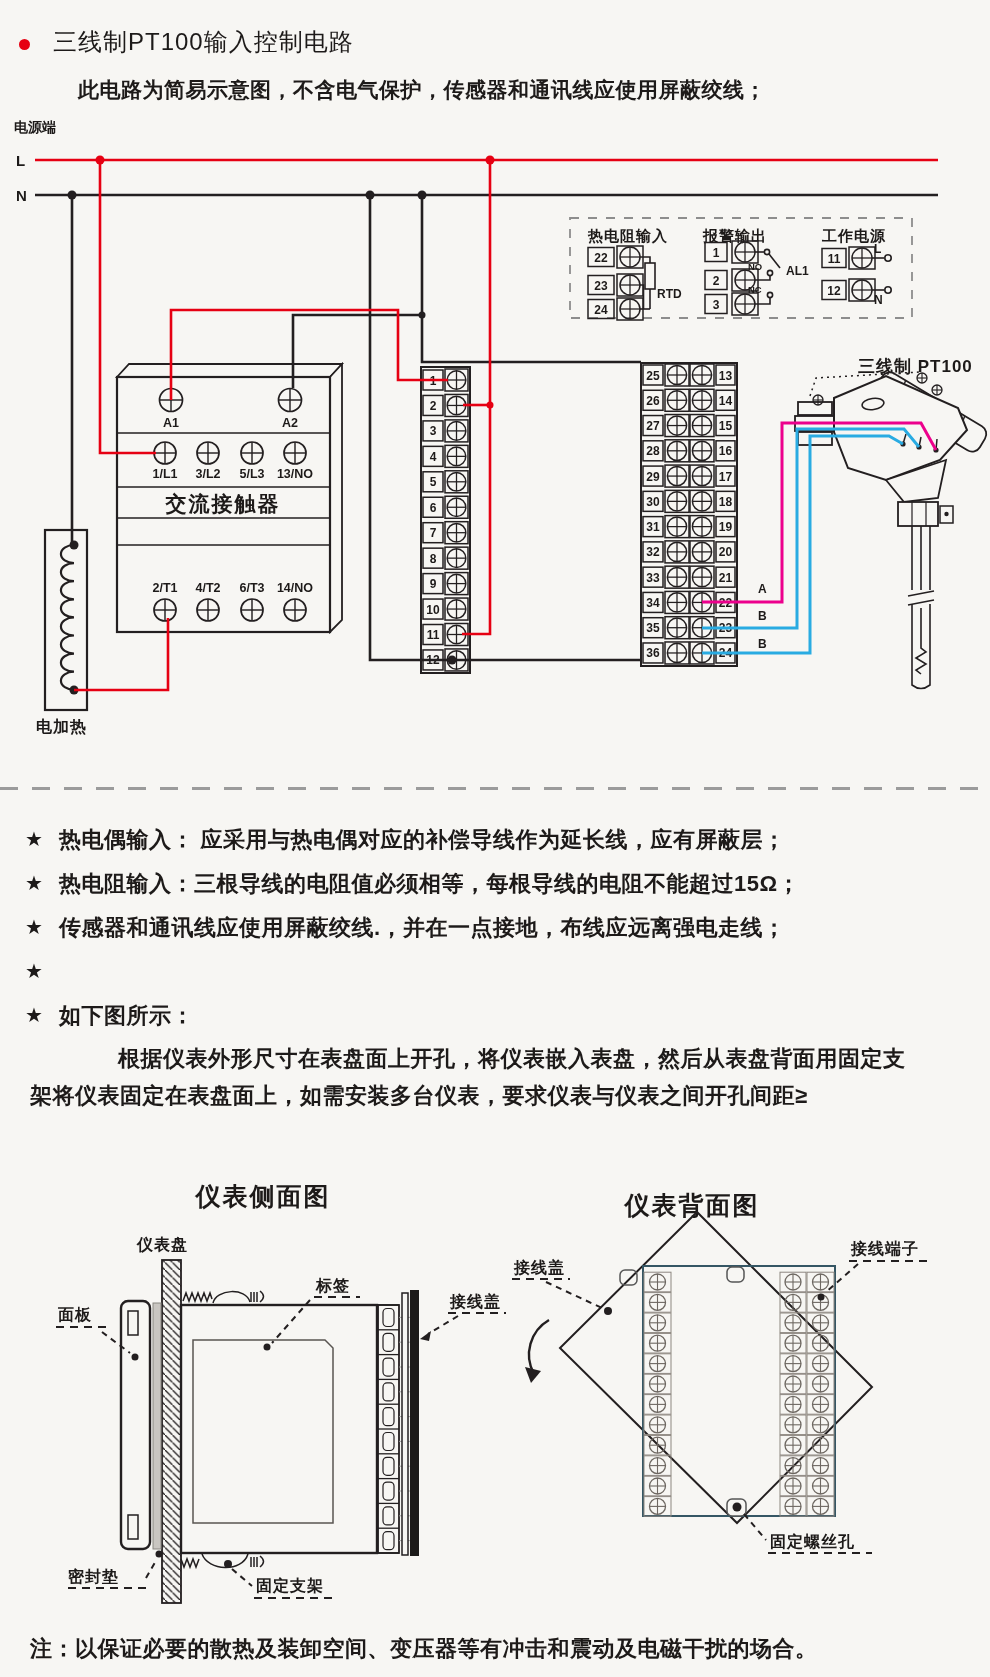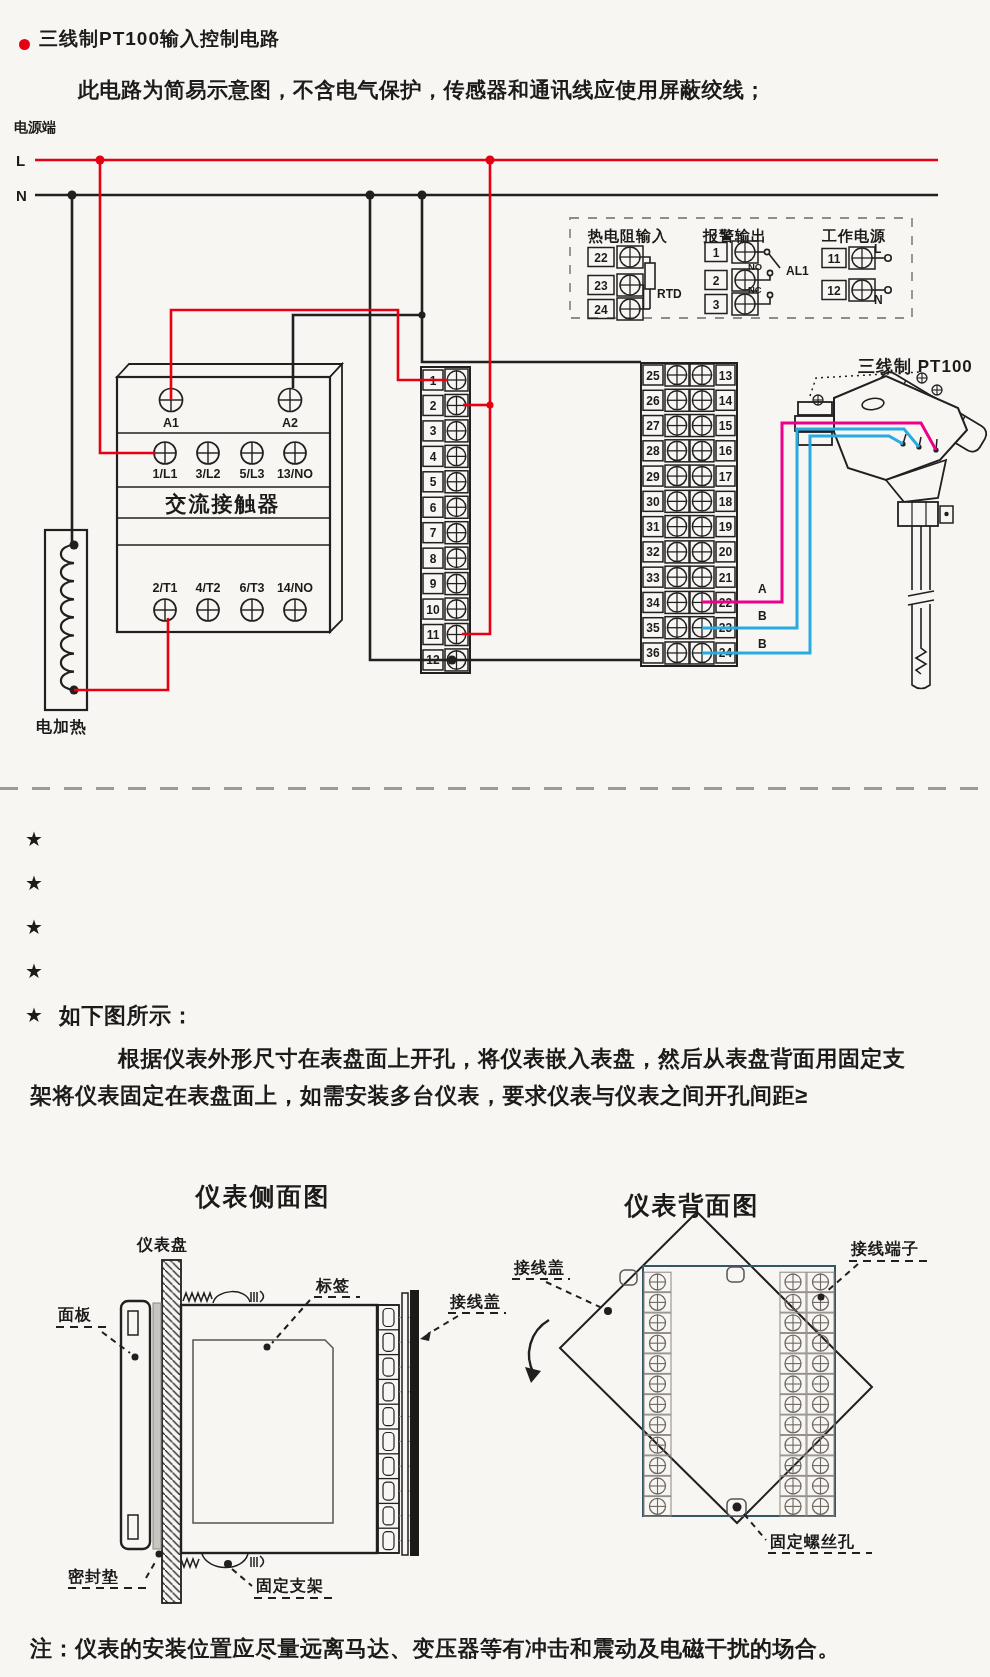--- a/index.html
+++ b/index.html
@@ -1,19 +1,19 @@
 <!DOCTYPE html>
 <html><head>
 <meta charset="utf-8">
 <style>
   html,body{margin:0;padding:0;}
   body{width:990px;height:1677px;position:relative;background:#f7f6f3;overflow:hidden;
        font-family:"Liberation Sans",sans-serif;color:#1d1a19;}
   .dot-bullet{position:absolute;left:19px;top:39px;width:11px;height:11px;border-radius:50%;background:#e60012;}
-  .title{position:absolute;left:39px;top:26px;font-size:19px;font-weight:bold;letter-spacing:1px;}
+  .title{position:absolute;left:53px;top:26px;font-size:24px;font-weight:normal;letter-spacing:1px;}
   .subtitle{position:absolute;left:78px;top:76px;font-size:21px;font-weight:bold;letter-spacing:0.5px;}
   .sep{position:absolute;top:787px;left:0;width:990px;height:3px;
        background:repeating-linear-gradient(90deg,#9b9b9b 0 18px,transparent 18px 32px);}
   #bullets{position:absolute;top:827px;left:25px;width:950px;}
   .bullet-item{display:flex;align-items:flex-start;margin-bottom:19px;}
   .star{font-size:20px;line-height:25px;margin-right:16px;flex:0 0 auto;}
   .btext{font-size:22px;font-weight:bold;line-height:25px;letter-spacing:0.5px;}
   #paragraph{position:absolute;top:1041px;left:30px;width:925px;}
   .pline{font-size:22px;font-weight:bold;line-height:36.5px;letter-spacing:0.5px;white-space:nowrap;}
   .pline.first{padding-left:88px;}
@@ -532,26 +532,29 @@
 
   <text x="758" y="481" class="med">A</text>
   <text x="758" y="508" class="med">B</text>
   <text x="758" y="536" class="med">B</text>
 </svg>
 
 <div class="sep"></div>
 <div id="bullets">
     <div class="bullet-item">
       <span class="star">★</span>
+      <span class="btext">热电偶输入： 应采用与热电偶对应的补偿导线作为延长线，应有屏蔽层；</span>
     </div>
     <div class="bullet-item">
       <span class="star">★</span>
+      <span class="btext">热电阻输入：三根导线的电阻值必须相等，每根导线的电阻不能超过15Ω；</span>
     </div>
     <div class="bullet-item">
       <span class="star">★</span>
+      <span class="btext">传感器和通讯线应使用屏蔽绞线.，并在一点接地，布线应远离强电走线；</span>
     </div>
     <div class="bullet-item">
       <span class="star">★</span>
     </div>
     <div class="bullet-item">
       <span class="star">★</span>
       <span class="btext">如下图所示：</span>
     </div>
   </div>
 <div id="paragraph">
@@ -831,13 +834,13 @@
     <path d="M849,111 H927" stroke="#231f20" stroke-width="2.2" stroke-dasharray="8 6" fill="none"></path>
     <path d="M858,114 L826,142" stroke="#231f20" stroke-width="2" stroke-dasharray="6 5" fill="none"></path>
     <circle cx="821" cy="147" r="3.5" fill="#231f20"></circle>
 
     <text x="770" y="397" class="big">固定螺丝孔</text>
     <path d="M768,403 H872" stroke="#231f20" stroke-width="2.2" stroke-dasharray="8 6" fill="none"></path>
     <path d="M744,364 L766,390" stroke="#231f20" stroke-width="2" stroke-dasharray="6 5" fill="none"></path>
   </g>
 </svg>
 
-<div id="footnote">注：仪表的安装位置应尽量远离马达、变压器等有冲击和震动及电磁干扰的场合。</div>
+<div id="footnote">注：以保证必要的散热及装卸空间、变压器等有冲击和震动及电磁干扰的场合。</div>
 
 </body></html>

